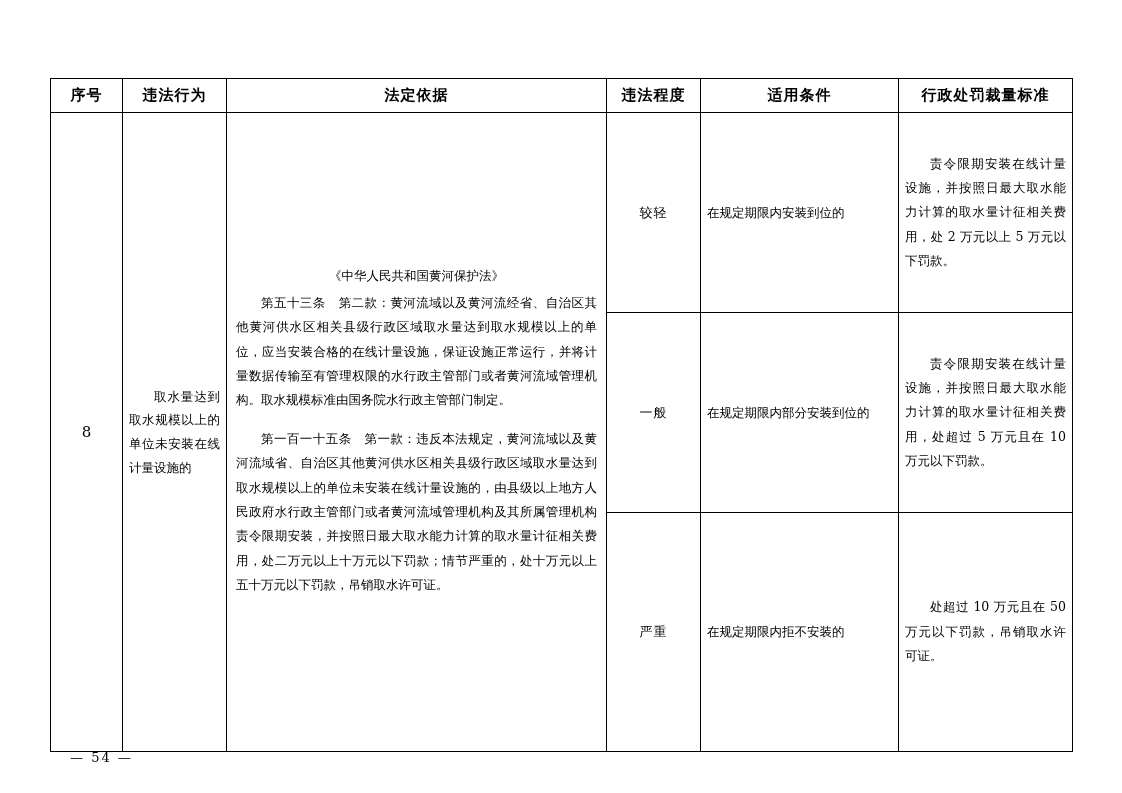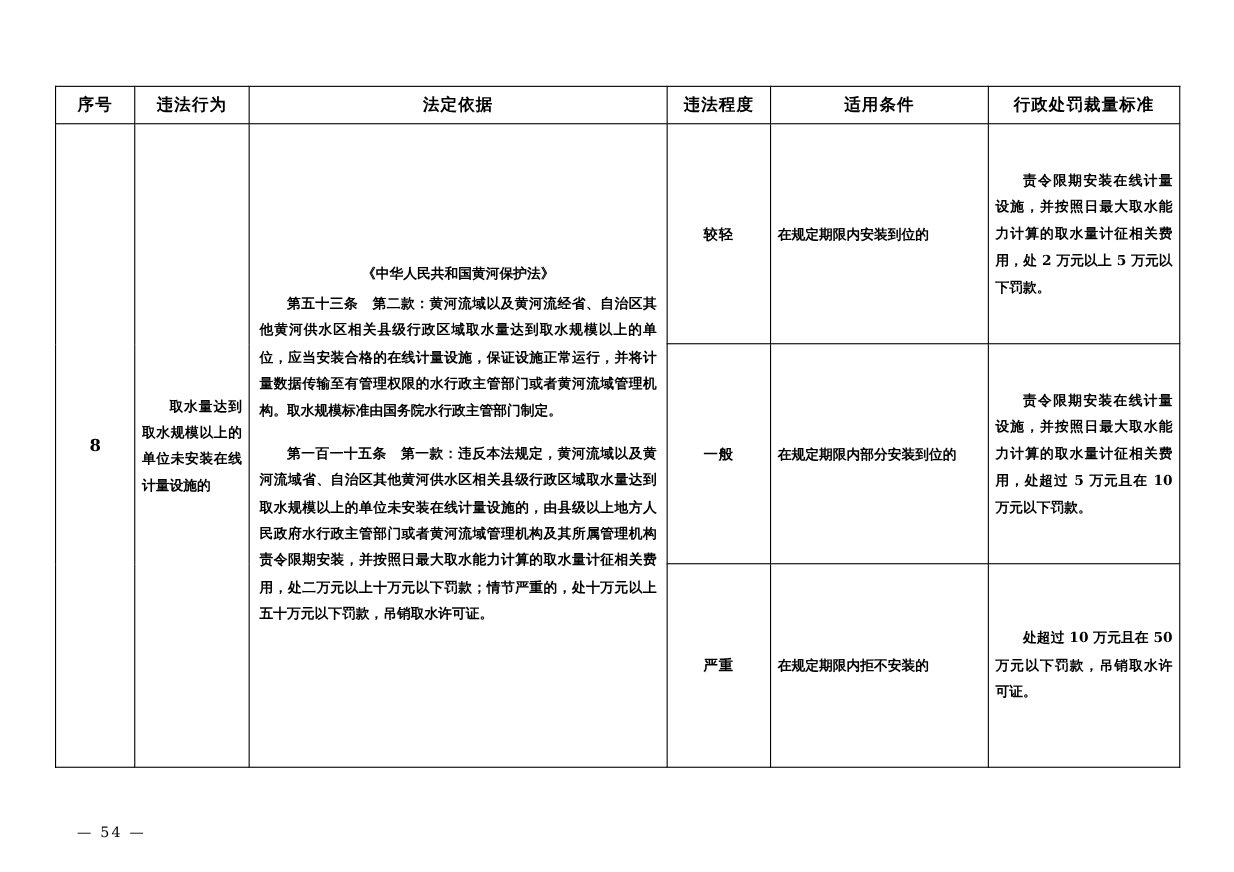--- a/index.html
+++ b/index.html
@@ -31,21 +31,20 @@
     border-collapse: collapse;
     width: 1022px;
     table-layout: fixed;
   }
   table.doc-table th,
   table.doc-table td {
     border: 1px solid #000000;
     vertical-align: middle;
     padding: 4px 6px;
     box-sizing: border-box;
-    font-weight: bold;
   }
   table.doc-table th {
     text-align: center;
     font-weight: bold;
     font-size: 15px;
     height: 34px;
     letter-spacing: 1px;
   }
   col.c-no { width: 72px; }
   col.c-act { width: 104px; }
@@ -169,21 +168,21 @@
         <tr>
           <td class="cell-degree" style="height:200px">一般</td>
           <td class="cell-cond">
             <span class="cond-text">在规定期限内部分安装到位的</span>
           </td>
           <td class="cell-std">
             <span class="std-text">责令限期安装在线计量设施，并按照日最大取水能力计算的取水量计征相关费用，处超过 5 万元且在 10 万元以下罚款。</span>
           </td>
         </tr>
         <tr>
-          <td class="cell-degree" style="height:185px">严重</td>
+          <td class="cell-degree" style="height:239px">严重</td>
           <td class="cell-cond">
             <span class="cond-text">在规定期限内拒不安装的</span>
           </td>
           <td class="cell-std">
             <span class="std-text">处超过 10 万元且在 50 万元以下罚款，吊销取水许可证。</span>
           </td>
         </tr>
       </tbody>
     </table>
   </div>

